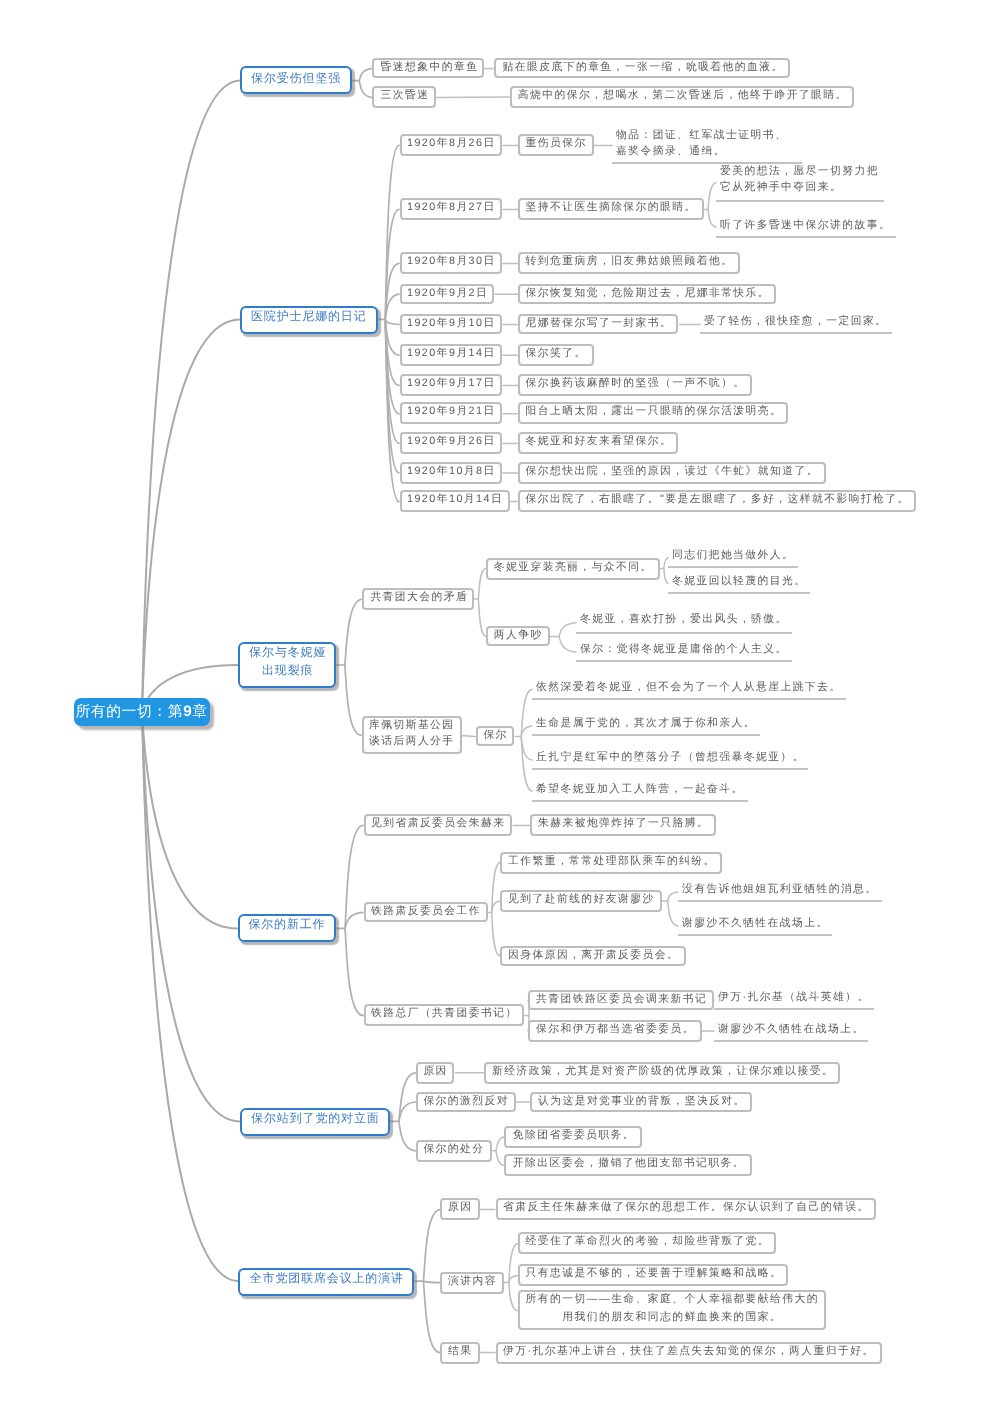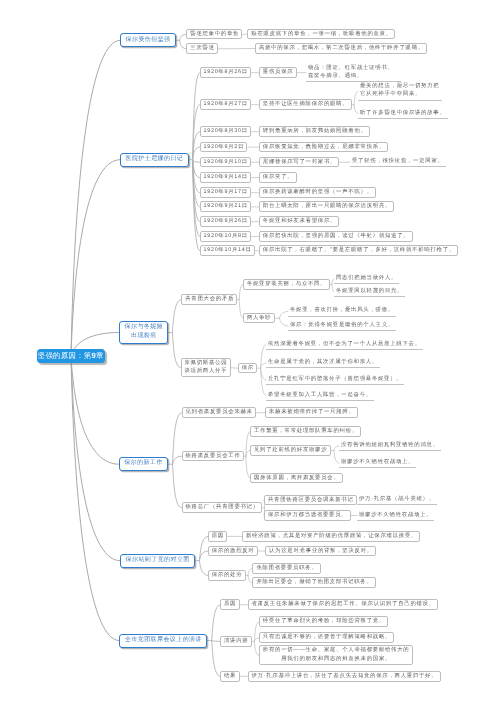--- a/index.html
+++ b/index.html
@@ -113,21 +113,21 @@
       <path d="M211.7,640.6 C212.6,632.5 212.7,605.4 220,604.8" fill="none" stroke="#b0b0b0" stroke-width="0.85" stroke-linecap="round" stroke-linejoin="round"></path>
       <path d="M211.7,640.6 C212.6,640.9 212.7,641.2 220,641.3" fill="none" stroke="#b0b0b0" stroke-width="0.85" stroke-linecap="round" stroke-linejoin="round"></path>
       <path d="M211.7,640.6 C212.6,648.7 212.7,675.7 220,676.3" fill="none" stroke="#b0b0b0" stroke-width="0.85" stroke-linecap="round" stroke-linejoin="round"></path>
       <path d="M240,604.8 L247.5,604.8" fill="none" stroke="#bfbfbf" stroke-width="0.75" stroke-linecap="round" stroke-linejoin="round"></path>
       <path d="M252,641.3 L254.4,641.3" fill="none" stroke="#bfbfbf" stroke-width="0.75" stroke-linecap="round" stroke-linejoin="round"></path>
       <path d="M254.4,641.3 C254.8,636.4 254.9,622.4 258.8,621.8" fill="none" stroke="#bfbfbf" stroke-width="0.75" stroke-linecap="round" stroke-linejoin="round"></path>
       <path d="M254.4,641.3 C254.8,639.7 254.9,638.4 258.8,637.8" fill="none" stroke="#bfbfbf" stroke-width="0.75" stroke-linecap="round" stroke-linejoin="round"></path>
       <path d="M254.4,641.3 C254.8,645.1 254.9,654.8 258.8,655.4" fill="none" stroke="#bfbfbf" stroke-width="0.75" stroke-linecap="round" stroke-linejoin="round"></path>
       <path d="M240,676.3 L247.5,676.3" fill="none" stroke="#bfbfbf" stroke-width="0.75" stroke-linecap="round" stroke-linejoin="round"></path>
     </svg>
-<div class="node n-root" id="nd-root" style="width: 67.5px; left: 37px; top: 349px;"><span>坚强的原因：</span><span>第</span><span style="font-weight: bold; font-size: 7.6px;">9</span><span>章</span></div>
+<div class="node n-root" id="nd-root" style="width: 67.5px; left: 37px; top: 349px;"><span>所有的一切：</span><span>第</span><span style="font-weight: bold; font-size: 7.6px;">9</span><span>章</span></div>
     <div class="node n-l2" id="nd-b1" style="left: 120px; top: 33.3px;">保尔受伤但坚强</div>
     <div class="node n-box" id="nd-b1a" style="left: 186.3px; top: 28.7px;">昏迷想象中的章鱼</div>
     <div class="node n-box" id="nd-b1a1" style="left: 247.3px; top: 28.7px;">贴在眼皮底下的章鱼，一张一缩，吮吸着他的血液。</div>
     <div class="node n-box" id="nd-b1b" style="left: 186.3px; top: 43.3px;">三次昏迷</div>
     <div class="node n-box" id="nd-b1b1" style="left: 254.9px; top: 43px;">高烧中的保尔，想喝水，第二次昏迷后，他终于睁开了眼睛。</div>
     <div class="node n-l2" id="nd-b2" style="left: 119.9px; top: 152.7px;">医院护士尼娜的日记</div>
     <div class="node n-box" id="nd-d0" style="left: 199.5px; top: 67.2px;">1920年8月26日</div>
     <div class="node n-box" id="nd-d1" style="left: 199.5px; top: 99.2px;">1920年8月27日</div>
     <div class="node n-box" id="nd-d2" style="left: 199.5px; top: 126.2px;">1920年8月30日</div>
     <div class="node n-box" id="nd-d3" style="left: 199.5px; top: 141.6px;">1920年9月2日</div>

